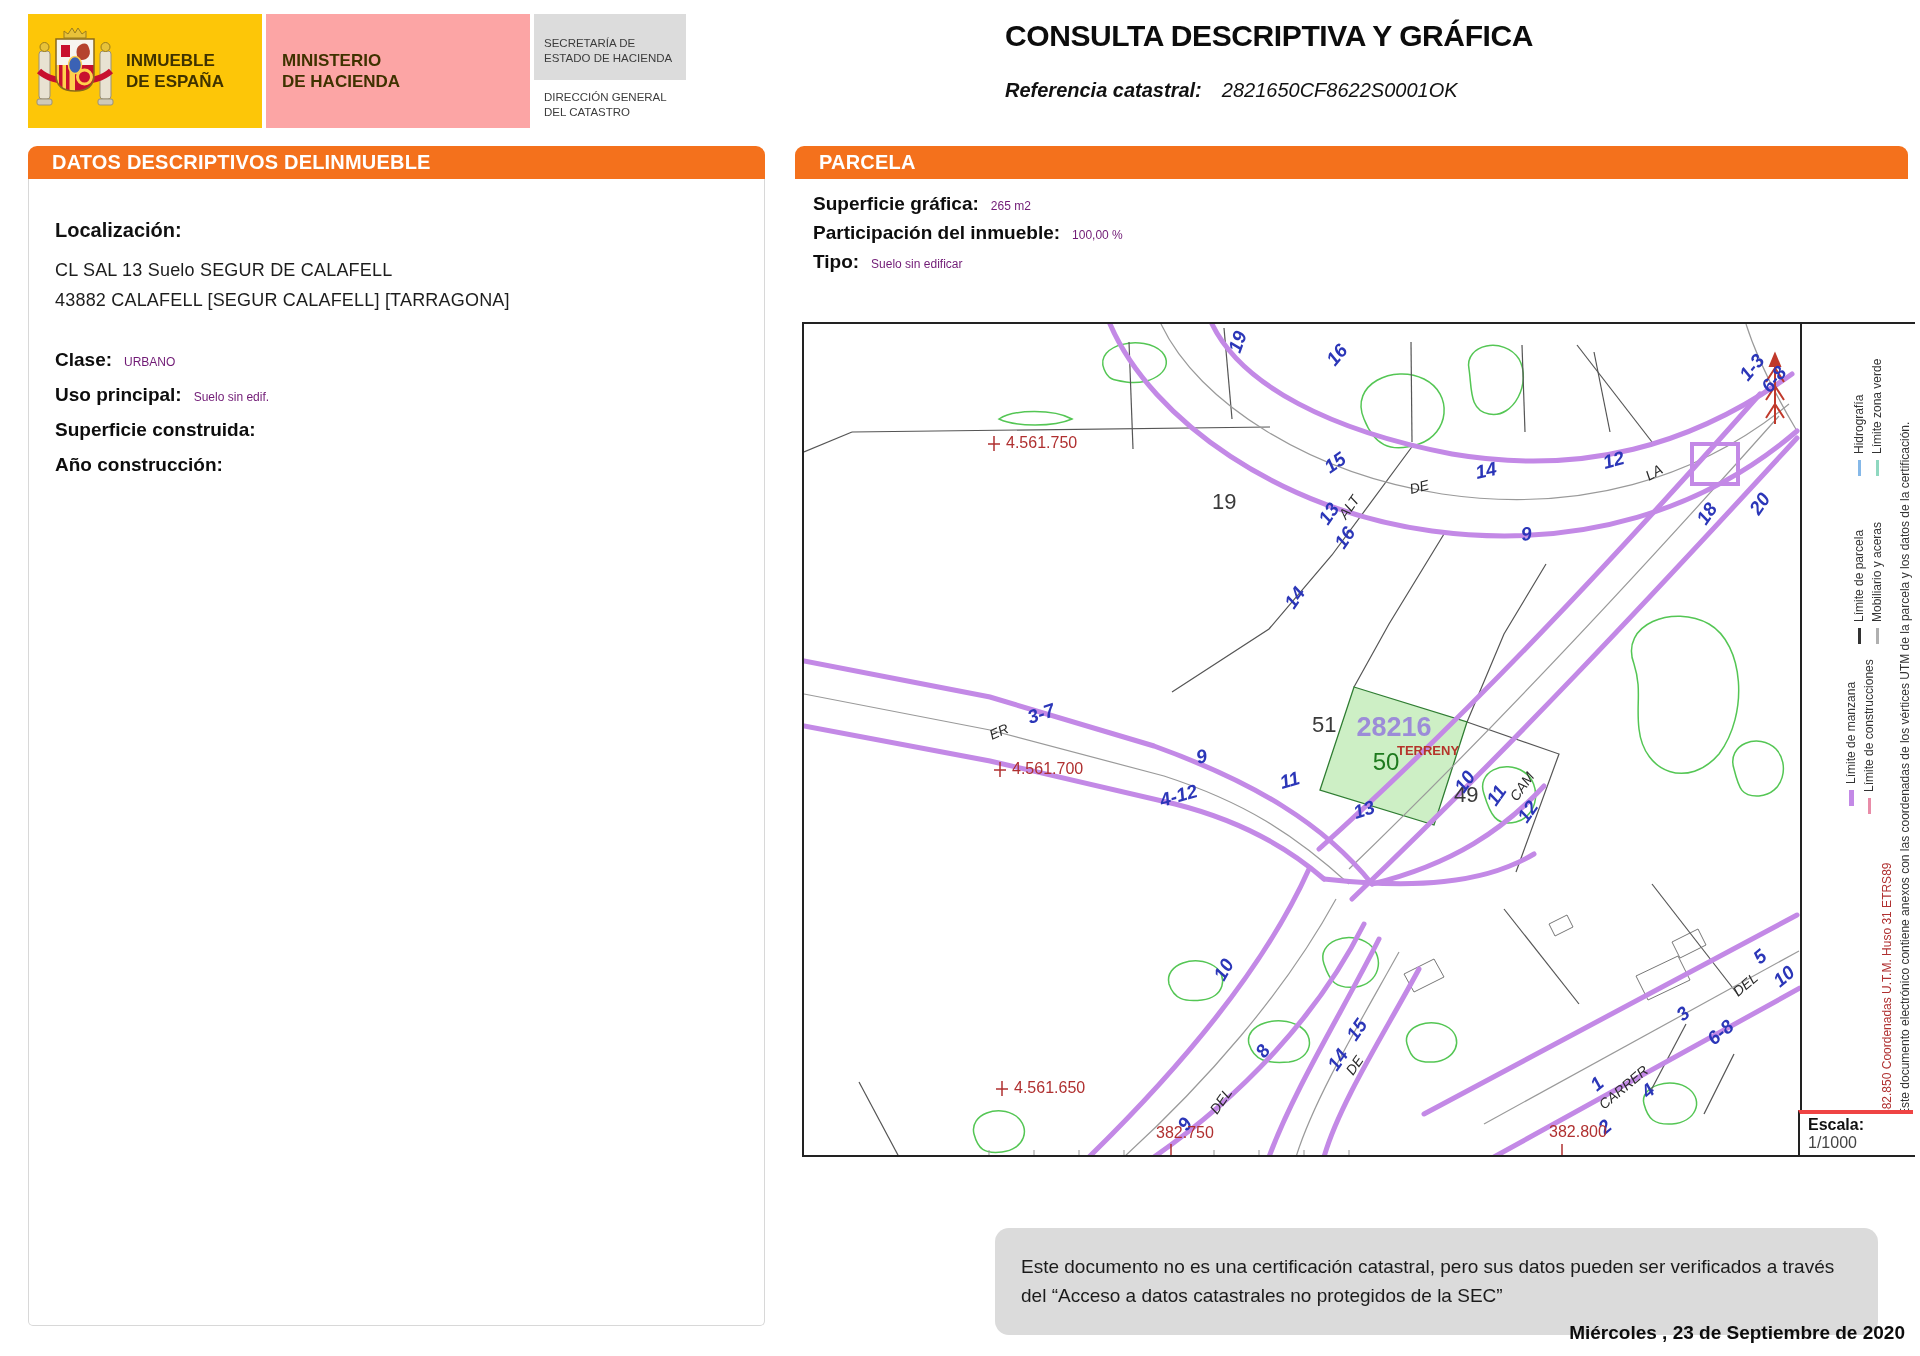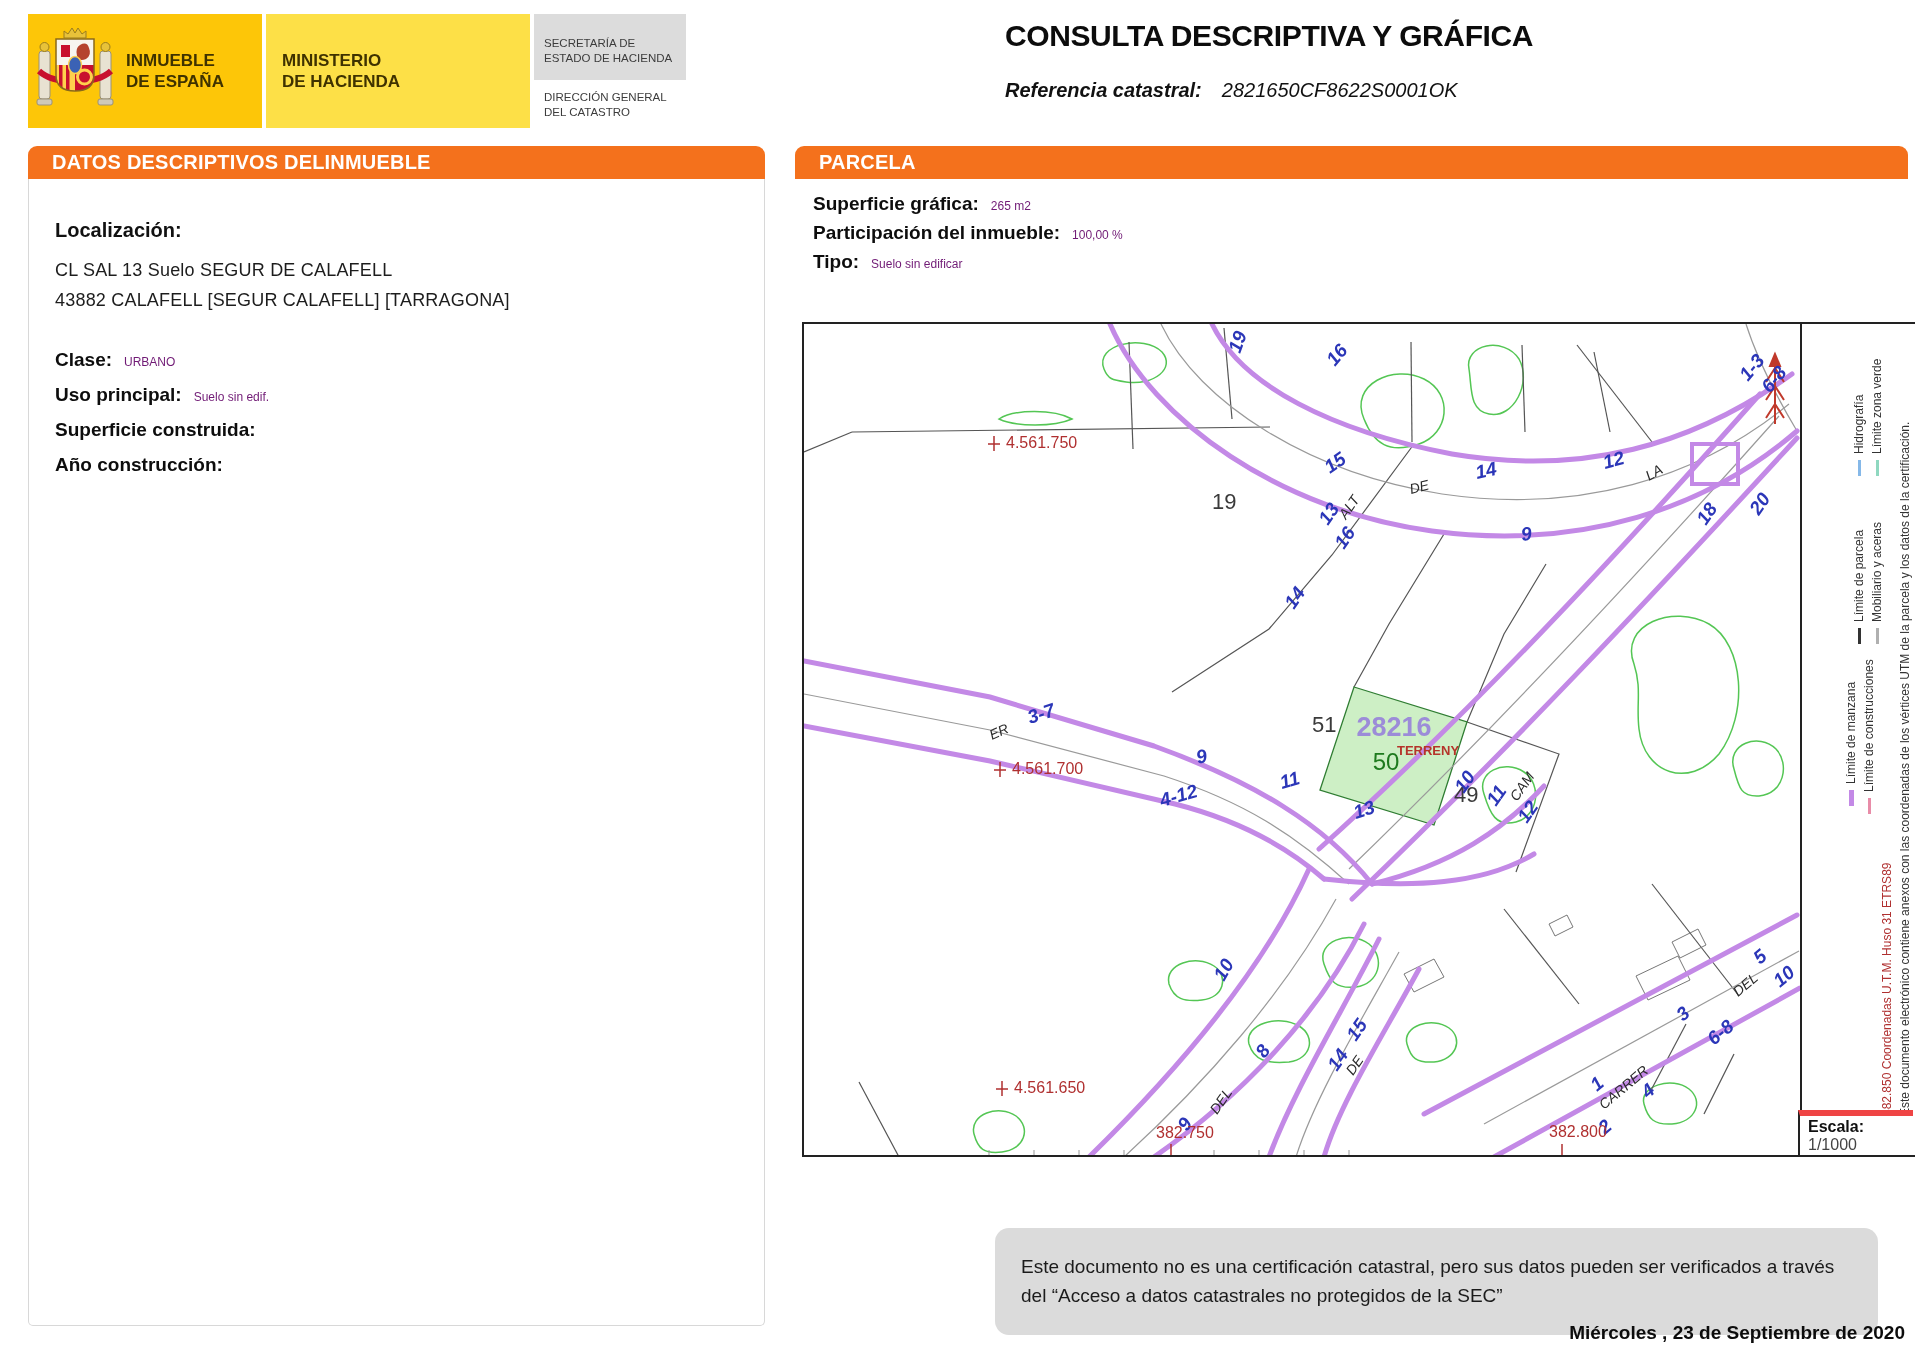--- a/index.html
+++ b/index.html
@@ -2,21 +2,21 @@
 <html><head>
 <meta charset="utf-8">
 <style>
   html,body{margin:0;padding:0;}
   body{width:1920px;height:1356px;position:relative;background:#fff;
        font-family:"Liberation Sans",sans-serif;color:#111;overflow:hidden;}
   .abs{position:absolute;}
 
   
   #gob-block{left:28px;top:14px;width:234px;height:114px;background:#FDC608;display:flex;align-items:center;}
-  #min-block{left:266px;top:14px;width:264px;height:114px;background:#fde047;display:flex;align-items:center;padding-left:16px;box-sizing:border-box;}
+  #min-block{left:266px;top:14px;width:264px;height:114px;background:#fca5a5;display:flex;align-items:center;padding-left:16px;box-sizing:border-box;}
   .gov-text{font-weight:bold;font-size:17px;color:#3f3200;line-height:1.25;}
   #sec-box{left:534px;top:14px;width:152px;height:66px;background:#DCDCDC;font-size:11.5px;color:#3c3c3c;padding:22px 10px;box-sizing:border-box;line-height:1.3;}
   #dir-box{left:534px;top:86px;width:152px;height:44px;background:#fff;font-size:11.5px;color:#3c3c3c;padding:4px 10px;box-sizing:border-box;line-height:1.3;}
   #title-block{left:1005px;top:16px;width:900px;}
   #title-block .t{font-size:30px;font-weight:bold;color:#0c0c0c;line-height:40px;letter-spacing:-0.4px;}
   #ref-line{margin-top:23px;font-size:20px;font-style:italic;}
   #ref-line .rl{font-weight:bold;}
   #ref-line .rv{margin-left:20px;}
 
   
@@ -47,21 +47,21 @@
   .ml-c{fill:#B03030;font-size:16px;}
   .ml-hl{fill:#9C8CD8;font-size:27px;font-weight:bold;text-anchor:middle;}
   .ml-ty{fill:#B5342A;font-size:13px;font-weight:bold;text-anchor:middle;}
   .ml-p50{fill:#1E7A1E;font-size:24px;text-anchor:middle;}
 
   #legend-strip{position:absolute;left:996px;top:0;width:113px;height:831px;border-left:2px solid #222;background:#fff;}
   .legend-item{position:absolute;transform-origin:0 0;transform:rotate(-90deg);white-space:nowrap;
                display:flex;align-items:center;gap:6px;font-size:12px;color:#333;}
   .legend-item .sample{display:inline-block;width:16px;height:3px;}
   .legend-item.red{color:#B03030;}
-  #scale-box{position:absolute;right:0;bottom:0;width:115px;height:45px;border-top:6px solid #ef4444;border-left:2px solid #222;
+  #scale-box{position:absolute;right:0;bottom:0;width:115px;height:45px;border-top:4px solid #ef4444;border-left:2px solid #222;
              background:#fff;padding:2px 8px;box-sizing:border-box;}
   #scale-box .sl{font-weight:bold;font-size:16px;display:block;}
   #scale-box .sv{font-size:16px;color:#444;display:block;}
 
   
   #disclaimer{left:995px;top:1228px;width:883px;border-radius:14px;background:#DBDBDB;
               padding:24px 26px;box-sizing:border-box;font-size:19px;line-height:1.55;color:#1b1b1b;}
   #date-line{left:1400px;top:1322px;width:505px;text-align:right;font-weight:bold;font-size:19px;color:#0c0c0c;}
 </style>
 </head>

